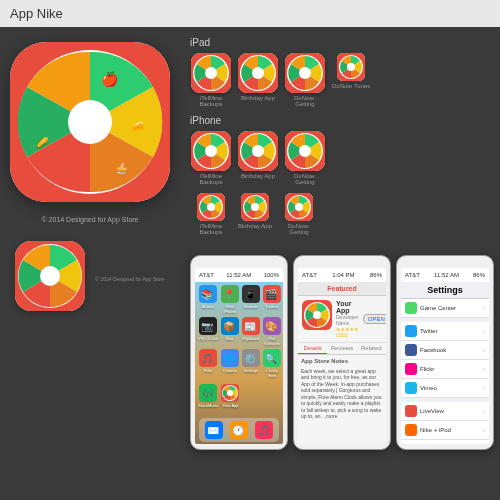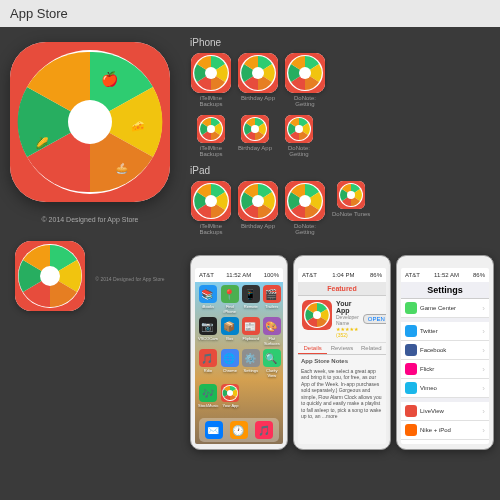--- a/index.html
+++ b/index.html
@@ -343,21 +343,21 @@
     .dock-icon {
       width: 18px;
       height: 18px;
       border-radius: 4px;
     }
   </style>
 </head>
 <body>
 
 <div id="header">
-  <span>App Store</span>
+  <span>App Nike</span>
 </div>
 
 <div id="main">
 
   <div id="left-panel">
     <div class="large-app-icon">
       <svg width="160" height="160" viewBox="0 0 160 160" xmlns="http://www.w3.org/2000/svg">
 
         <rect width="160" height="160" fill="#e74c3c"></rect>
 
@@ -406,131 +406,20 @@
       </div>
       <div>
         <span class="icon-caption" style="font-size:5px; color:#888;">© 2014 Designed for App Store</span>
       </div>
     </div>
   </div>
 
   <div id="right-panel">
 
     <div id="icons-section">
-      <div style="display:flex; align-items:center; gap:15px;">
-
-        <div>
-          <div class="device-section-title">iPhone</div>
-          <div class="icon-row">
-
-            <div class="icon-item">
-              <div class="mini-icon">
-                <svg width="40" height="40" viewBox="0 0 40 40">
-                    <rect width="40" height="40" fill="#e74c3c"></rect>
-                    <circle cx="20" cy="20" r="18" fill="white"></circle>
-                    <path d="M20,20 L20,3 A17,17 0 0,1 34,11 Z" fill="#2ecc71"></path>
-                    <path d="M20,20 L34,11 A17,17 0 0,1 34,29 Z" fill="#f1c40f"></path>
-                    <path d="M20,20 L34,29 A17,17 0 0,1 20,37 Z" fill="#e67e22"></path>
-                    <path d="M20,20 L20,37 A17,17 0 0,1 6,29 Z" fill="#e74c3c"></path>
-                    <path d="M20,20 L6,29 A17,17 0 0,1 6,11 Z" fill="#27ae60"></path>
-                    <path d="M20,20 L6,11 A17,17 0 0,1 20,3 Z" fill="#f39c12"></path>
-                    <circle cx="20" cy="20" r="6" fill="white"></circle>
-                  </svg>
-              </div>
-              <span class="icon-label">iTelMine Backups</span>
-            </div>
-
-            <div class="icon-item">
-              <div class="mini-icon">
-                <svg width="40" height="40" viewBox="0 0 40 40">
-                    <rect width="40" height="40" fill="#e74c3c"></rect>
-                    <circle cx="20" cy="20" r="18" fill="white"></circle>
-                    <path d="M20,20 L20,3 A17,17 0 0,1 34,11 Z" fill="#2ecc71"></path>
-                    <path d="M20,20 L34,11 A17,17 0 0,1 34,29 Z" fill="#f1c40f"></path>
-                    <path d="M20,20 L34,29 A17,17 0 0,1 20,37 Z" fill="#e67e22"></path>
-                    <path d="M20,20 L20,37 A17,17 0 0,1 6,29 Z" fill="#e74c3c"></path>
-                    <path d="M20,20 L6,29 A17,17 0 0,1 6,11 Z" fill="#27ae60"></path>
-                    <path d="M20,20 L6,11 A17,17 0 0,1 20,3 Z" fill="#f39c12"></path>
-                    <circle cx="20" cy="20" r="6" fill="white"></circle>
-                  </svg>
-              </div>
-              <span class="icon-label">Birthday App</span>
-            </div>
-
-            <div class="icon-item">
-              <div class="mini-icon">
-                <svg width="40" height="40" viewBox="0 0 40 40">
-                    <rect width="40" height="40" fill="#e74c3c"></rect>
-                    <circle cx="20" cy="20" r="18" fill="white"></circle>
-                    <path d="M20,20 L20,3 A17,17 0 0,1 34,11 Z" fill="#2ecc71"></path>
-                    <path d="M20,20 L34,11 A17,17 0 0,1 34,29 Z" fill="#f1c40f"></path>
-                    <path d="M20,20 L34,29 A17,17 0 0,1 20,37 Z" fill="#e67e22"></path>
-                    <path d="M20,20 L20,37 A17,17 0 0,1 6,29 Z" fill="#e74c3c"></path>
-                    <path d="M20,20 L6,29 A17,17 0 0,1 6,11 Z" fill="#27ae60"></path>
-                    <path d="M20,20 L6,11 A17,17 0 0,1 20,3 Z" fill="#f39c12"></path>
-                    <circle cx="20" cy="20" r="6" fill="white"></circle>
-                  </svg>
-              </div>
-              <span class="icon-label">DoNote: Getting</span>
-            </div>
-          </div>
-
-          <div class="icon-row">
-            <div class="icon-item">
-              <div class="xs-icon">
-                <svg width="28" height="28" viewBox="0 0 28 28">
-                    <rect width="28" height="28" fill="#e74c3c"></rect>
-                    <circle cx="14" cy="14" r="12" fill="white"></circle>
-                    <path d="M14,14 L14,3 A11,11 0 0,1 23,8 Z" fill="#2ecc71"></path>
-                    <path d="M14,14 L23,8 A11,11 0 0,1 23,20 Z" fill="#f1c40f"></path>
-                    <path d="M14,14 L23,20 A11,11 0 0,1 14,25 Z" fill="#e67e22"></path>
-                    <path d="M14,14 L14,25 A11,11 0 0,1 5,20 Z" fill="#e74c3c"></path>
-                    <path d="M14,14 L5,20 A11,11 0 0,1 5,8 Z" fill="#27ae60"></path>
-                    <path d="M14,14 L5,8 A11,11 0 0,1 14,3 Z" fill="#f39c12"></path>
-                    <circle cx="14" cy="14" r="4" fill="white"></circle>
-                  </svg>
-              </div>
-              <span class="icon-label">iTelMine Backups</span>
-            </div>
-            <div class="icon-item">
-              <div class="xs-icon">
-                <svg width="28" height="28" viewBox="0 0 28 28">
-                    <rect width="28" height="28" fill="#e74c3c"></rect>
-                    <circle cx="14" cy="14" r="12" fill="white"></circle>
-                    <path d="M14,14 L14,3 A11,11 0 0,1 23,8 Z" fill="#2ecc71"></path>
-                    <path d="M14,14 L23,8 A11,11 0 0,1 23,20 Z" fill="#f1c40f"></path>
-                    <path d="M14,14 L23,20 A11,11 0 0,1 14,25 Z" fill="#e67e22"></path>
-                    <path d="M14,14 L14,25 A11,11 0 0,1 5,20 Z" fill="#e74c3c"></path>
-                    <path d="M14,14 L5,20 A11,11 0 0,1 5,8 Z" fill="#27ae60"></path>
-                    <path d="M14,14 L5,8 A11,11 0 0,1 14,3 Z" fill="#f39c12"></path>
-                    <circle cx="14" cy="14" r="4" fill="white"></circle>
-                  </svg>
-              </div>
-              <span class="icon-label">Birthday App</span>
-            </div>
-            <div class="icon-item">
-              <div class="xs-icon">
-                <svg width="28" height="28" viewBox="0 0 28 28">
-                    <rect width="28" height="28" fill="#e74c3c"></rect>
-                    <circle cx="14" cy="14" r="12" fill="white"></circle>
-                    <path d="M14,14 L14,3 A11,11 0 0,1 23,8 Z" fill="#2ecc71"></path>
-                    <path d="M14,14 L23,8 A11,11 0 0,1 23,20 Z" fill="#f1c40f"></path>
-                    <path d="M14,14 L23,20 A11,11 0 0,1 14,25 Z" fill="#e67e22"></path>
-                    <path d="M14,14 L14,25 A11,11 0 0,1 5,20 Z" fill="#e74c3c"></path>
-                    <path d="M14,14 L5,20 A11,11 0 0,1 5,8 Z" fill="#27ae60"></path>
-                    <path d="M14,14 L5,8 A11,11 0 0,1 14,3 Z" fill="#f39c12"></path>
-                    <circle cx="14" cy="14" r="4" fill="white"></circle>
-                  </svg>
-              </div>
-              <span class="icon-label">DoNote: Getting</span>
-            </div>
-          </div>
-        </div>
-      </div>
-
       <div>
         <div class="device-section-title">iPad</div>
         <div class="icon-row">
           <div class="icon-item">
             <div class="mini-icon">
               <svg width="40" height="40" viewBox="0 0 40 40">
                   <rect width="40" height="40" fill="#e74c3c"></rect>
                   <circle cx="20" cy="20" r="18" fill="white"></circle>
                   <path d="M20,20 L20,3 A17,17 0 0,1 34,11 Z" fill="#2ecc71"></path>
                   <path d="M20,20 L34,11 A17,17 0 0,1 34,29 Z" fill="#f1c40f"></path>
@@ -586,20 +475,131 @@
                   <path d="M14,14 L14,25 A11,11 0 0,1 5,20 Z" fill="#e74c3c"></path>
                   <path d="M14,14 L5,20 A11,11 0 0,1 5,8 Z" fill="#27ae60"></path>
                   <path d="M14,14 L5,8 A11,11 0 0,1 14,3 Z" fill="#f39c12"></path>
                   <circle cx="14" cy="14" r="4" fill="white"></circle>
                 </svg>
             </div>
             <span class="icon-label">DoNote Tunes</span>
           </div>
         </div>
       </div>
+
+      <div style="display:flex; align-items:center; gap:15px;">
+
+        <div>
+          <div class="device-section-title">iPhone</div>
+          <div class="icon-row">
+
+            <div class="icon-item">
+              <div class="mini-icon">
+                <svg width="40" height="40" viewBox="0 0 40 40">
+                    <rect width="40" height="40" fill="#e74c3c"></rect>
+                    <circle cx="20" cy="20" r="18" fill="white"></circle>
+                    <path d="M20,20 L20,3 A17,17 0 0,1 34,11 Z" fill="#2ecc71"></path>
+                    <path d="M20,20 L34,11 A17,17 0 0,1 34,29 Z" fill="#f1c40f"></path>
+                    <path d="M20,20 L34,29 A17,17 0 0,1 20,37 Z" fill="#e67e22"></path>
+                    <path d="M20,20 L20,37 A17,17 0 0,1 6,29 Z" fill="#e74c3c"></path>
+                    <path d="M20,20 L6,29 A17,17 0 0,1 6,11 Z" fill="#27ae60"></path>
+                    <path d="M20,20 L6,11 A17,17 0 0,1 20,3 Z" fill="#f39c12"></path>
+                    <circle cx="20" cy="20" r="6" fill="white"></circle>
+                  </svg>
+              </div>
+              <span class="icon-label">iTelMine Backups</span>
+            </div>
+
+            <div class="icon-item">
+              <div class="mini-icon">
+                <svg width="40" height="40" viewBox="0 0 40 40">
+                    <rect width="40" height="40" fill="#e74c3c"></rect>
+                    <circle cx="20" cy="20" r="18" fill="white"></circle>
+                    <path d="M20,20 L20,3 A17,17 0 0,1 34,11 Z" fill="#2ecc71"></path>
+                    <path d="M20,20 L34,11 A17,17 0 0,1 34,29 Z" fill="#f1c40f"></path>
+                    <path d="M20,20 L34,29 A17,17 0 0,1 20,37 Z" fill="#e67e22"></path>
+                    <path d="M20,20 L20,37 A17,17 0 0,1 6,29 Z" fill="#e74c3c"></path>
+                    <path d="M20,20 L6,29 A17,17 0 0,1 6,11 Z" fill="#27ae60"></path>
+                    <path d="M20,20 L6,11 A17,17 0 0,1 20,3 Z" fill="#f39c12"></path>
+                    <circle cx="20" cy="20" r="6" fill="white"></circle>
+                  </svg>
+              </div>
+              <span class="icon-label">Birthday App</span>
+            </div>
+
+            <div class="icon-item">
+              <div class="mini-icon">
+                <svg width="40" height="40" viewBox="0 0 40 40">
+                    <rect width="40" height="40" fill="#e74c3c"></rect>
+                    <circle cx="20" cy="20" r="18" fill="white"></circle>
+                    <path d="M20,20 L20,3 A17,17 0 0,1 34,11 Z" fill="#2ecc71"></path>
+                    <path d="M20,20 L34,11 A17,17 0 0,1 34,29 Z" fill="#f1c40f"></path>
+                    <path d="M20,20 L34,29 A17,17 0 0,1 20,37 Z" fill="#e67e22"></path>
+                    <path d="M20,20 L20,37 A17,17 0 0,1 6,29 Z" fill="#e74c3c"></path>
+                    <path d="M20,20 L6,29 A17,17 0 0,1 6,11 Z" fill="#27ae60"></path>
+                    <path d="M20,20 L6,11 A17,17 0 0,1 20,3 Z" fill="#f39c12"></path>
+                    <circle cx="20" cy="20" r="6" fill="white"></circle>
+                  </svg>
+              </div>
+              <span class="icon-label">DoNote: Getting</span>
+            </div>
+          </div>
+
+          <div class="icon-row">
+            <div class="icon-item">
+              <div class="xs-icon">
+                <svg width="28" height="28" viewBox="0 0 28 28">
+                    <rect width="28" height="28" fill="#e74c3c"></rect>
+                    <circle cx="14" cy="14" r="12" fill="white"></circle>
+                    <path d="M14,14 L14,3 A11,11 0 0,1 23,8 Z" fill="#2ecc71"></path>
+                    <path d="M14,14 L23,8 A11,11 0 0,1 23,20 Z" fill="#f1c40f"></path>
+                    <path d="M14,14 L23,20 A11,11 0 0,1 14,25 Z" fill="#e67e22"></path>
+                    <path d="M14,14 L14,25 A11,11 0 0,1 5,20 Z" fill="#e74c3c"></path>
+                    <path d="M14,14 L5,20 A11,11 0 0,1 5,8 Z" fill="#27ae60"></path>
+                    <path d="M14,14 L5,8 A11,11 0 0,1 14,3 Z" fill="#f39c12"></path>
+                    <circle cx="14" cy="14" r="4" fill="white"></circle>
+                  </svg>
+              </div>
+              <span class="icon-label">iTelMine Backups</span>
+            </div>
+            <div class="icon-item">
+              <div class="xs-icon">
+                <svg width="28" height="28" viewBox="0 0 28 28">
+                    <rect width="28" height="28" fill="#e74c3c"></rect>
+                    <circle cx="14" cy="14" r="12" fill="white"></circle>
+                    <path d="M14,14 L14,3 A11,11 0 0,1 23,8 Z" fill="#2ecc71"></path>
+                    <path d="M14,14 L23,8 A11,11 0 0,1 23,20 Z" fill="#f1c40f"></path>
+                    <path d="M14,14 L23,20 A11,11 0 0,1 14,25 Z" fill="#e67e22"></path>
+                    <path d="M14,14 L14,25 A11,11 0 0,1 5,20 Z" fill="#e74c3c"></path>
+                    <path d="M14,14 L5,20 A11,11 0 0,1 5,8 Z" fill="#27ae60"></path>
+                    <path d="M14,14 L5,8 A11,11 0 0,1 14,3 Z" fill="#f39c12"></path>
+                    <circle cx="14" cy="14" r="4" fill="white"></circle>
+                  </svg>
+              </div>
+              <span class="icon-label">Birthday App</span>
+            </div>
+            <div class="icon-item">
+              <div class="xs-icon">
+                <svg width="28" height="28" viewBox="0 0 28 28">
+                    <rect width="28" height="28" fill="#e74c3c"></rect>
+                    <circle cx="14" cy="14" r="12" fill="white"></circle>
+                    <path d="M14,14 L14,3 A11,11 0 0,1 23,8 Z" fill="#2ecc71"></path>
+                    <path d="M14,14 L23,8 A11,11 0 0,1 23,20 Z" fill="#f1c40f"></path>
+                    <path d="M14,14 L23,20 A11,11 0 0,1 14,25 Z" fill="#e67e22"></path>
+                    <path d="M14,14 L14,25 A11,11 0 0,1 5,20 Z" fill="#e74c3c"></path>
+                    <path d="M14,14 L5,20 A11,11 0 0,1 5,8 Z" fill="#27ae60"></path>
+                    <path d="M14,14 L5,8 A11,11 0 0,1 14,3 Z" fill="#f39c12"></path>
+                    <circle cx="14" cy="14" r="4" fill="white"></circle>
+                  </svg>
+              </div>
+              <span class="icon-label">DoNote: Getting</span>
+            </div>
+          </div>
+        </div>
+      </div>
     </div>
 
     <div id="mockups-section">
 
       <div class="phone-mockup">
         <div class="phone-screen">
           <div class="phone-status-bar">
             <span>AT&amp;T</span>
             <span>11:52 AM</span>
             <span>100%</span>

